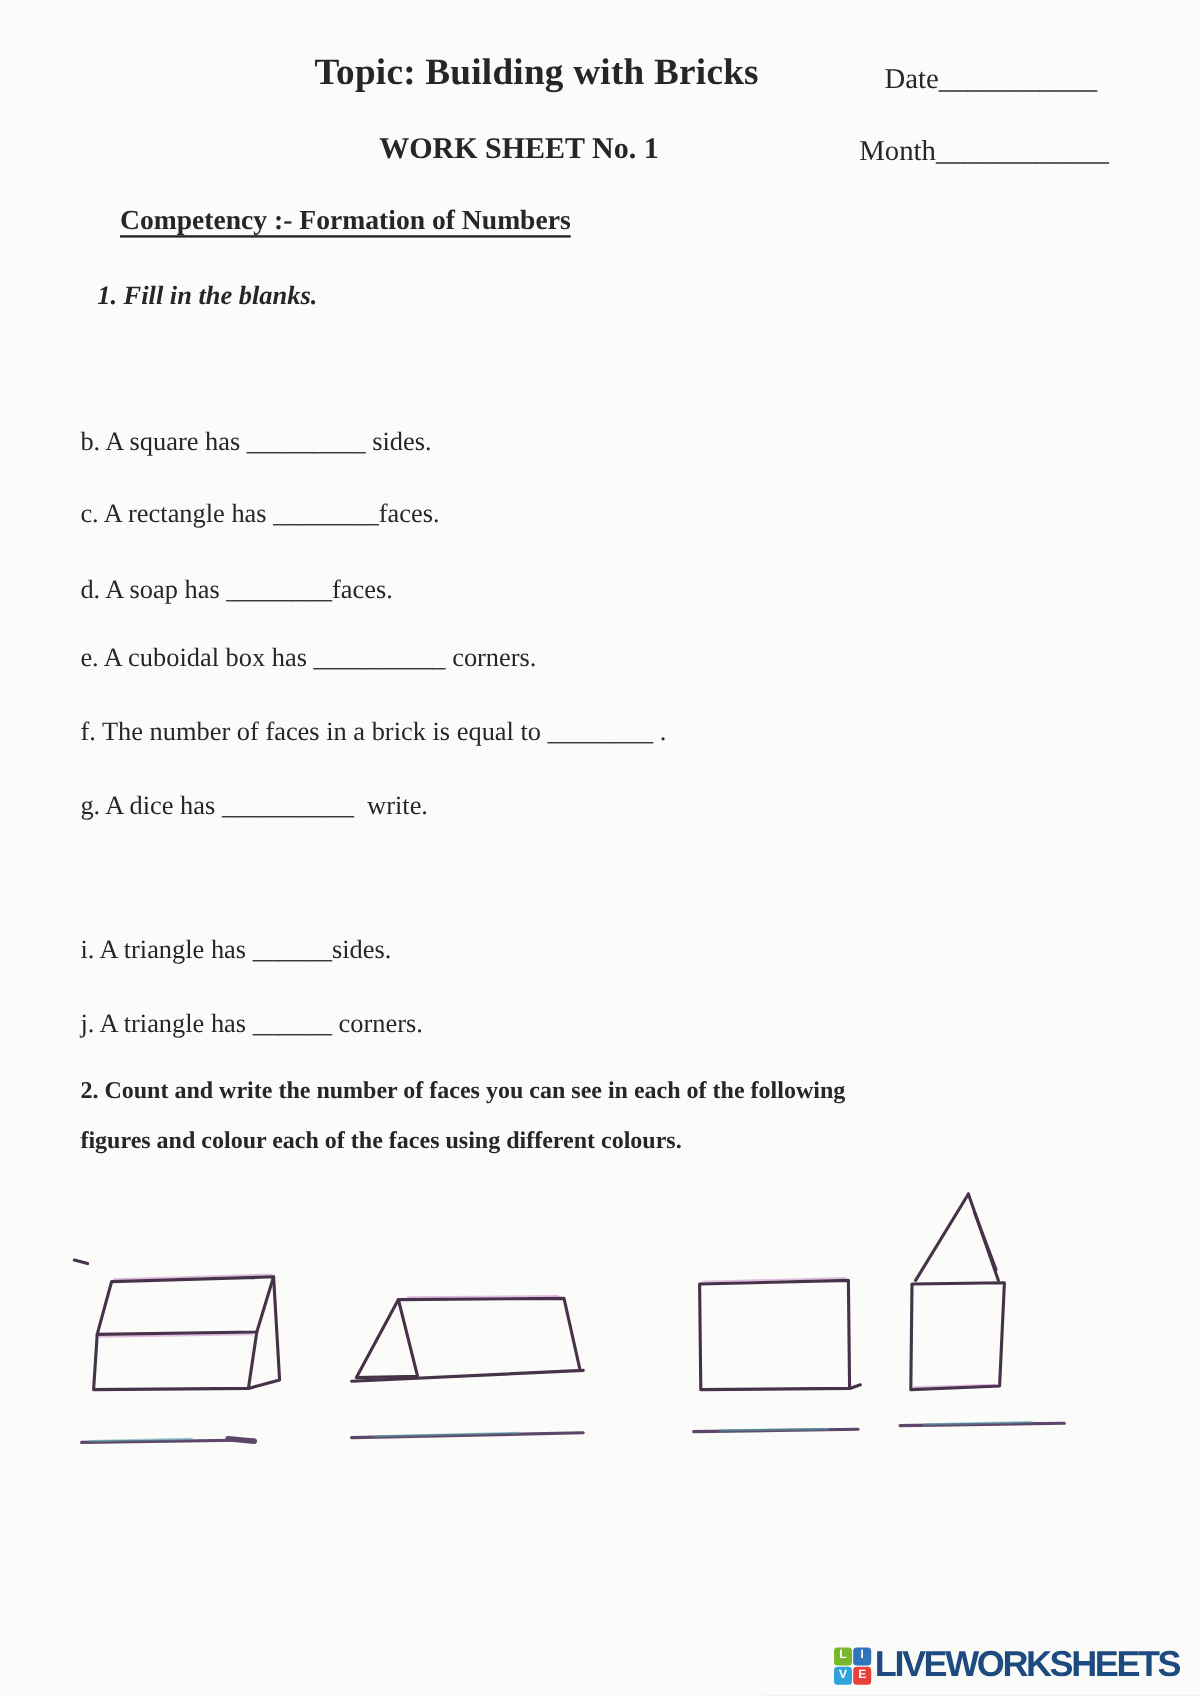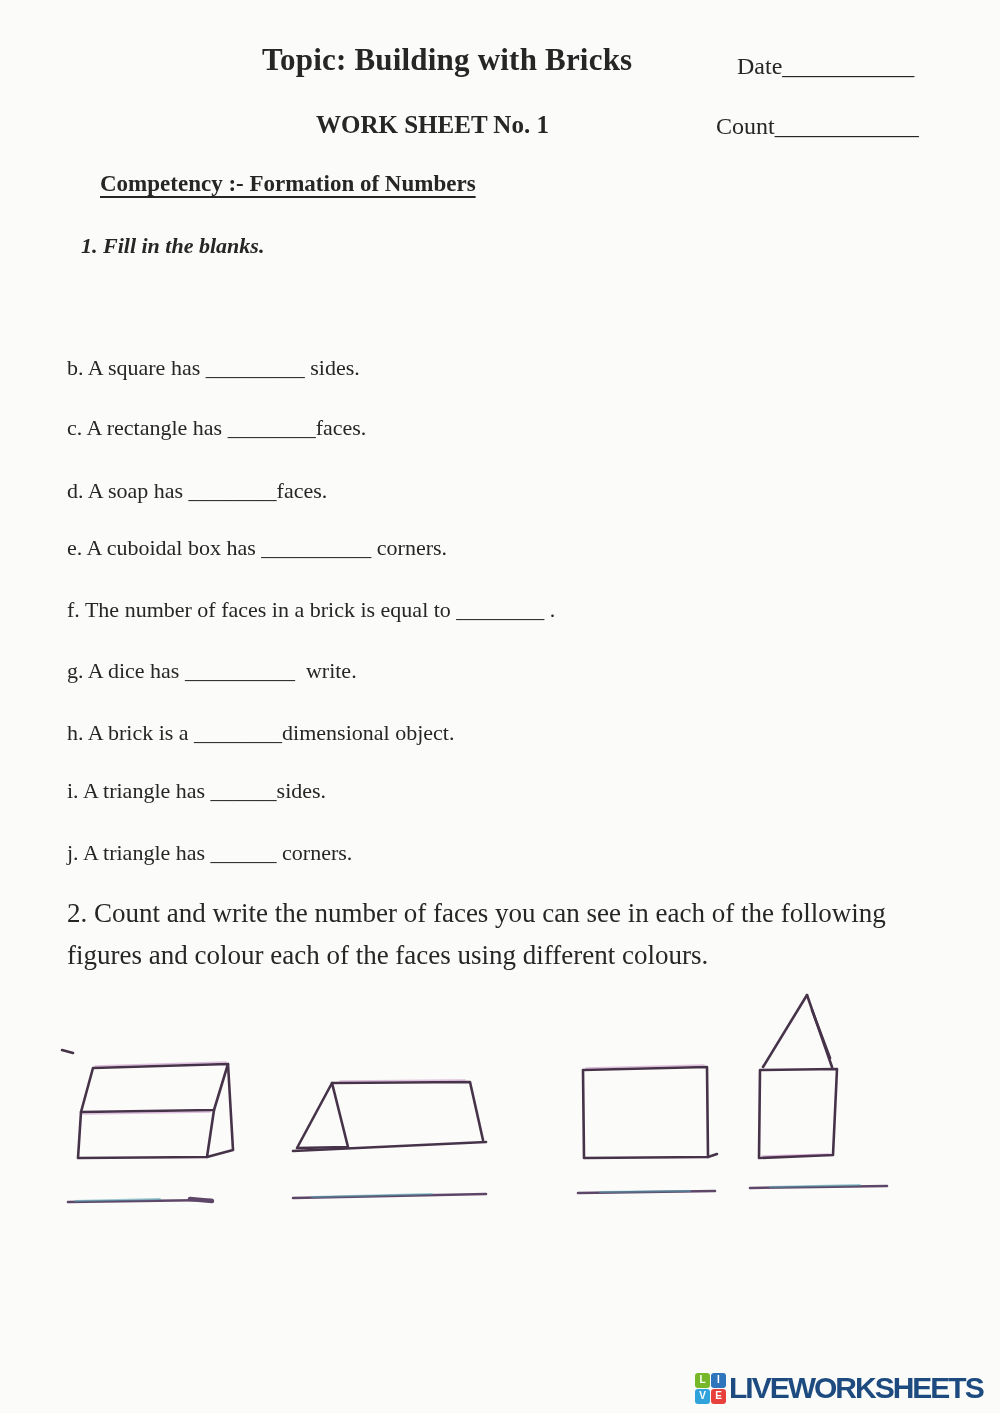--- a/index.html
+++ b/index.html
@@ -17,21 +17,21 @@
   .doc-sub{font-size:25px;font-weight:bold;}
   .meta{font-size:24px;}
   .competency{
     font-size:23px;font-weight:bold;
     text-decoration:underline;
     text-decoration-thickness:2px;
     text-underline-offset:5px;
   }
   .sec-head{font-size:22px;font-weight:bold;}
   .item{font-size:22px;}
-  .q2{font-size:27px;font-weight:normal;}
+  .q2{font-size:20px;font-weight:bold;}
   .figures{position:absolute;left:0;top:980px;width:1000px;height:235px;}
   .figures path{fill:none;stroke:var(--fig,#46334a);stroke-width:2.6;stroke-linecap:round;stroke-linejoin:round;}
   .figures path.fringe{stroke:rgba(165,70,165,.33);stroke-width:1.6;}
   .figures path.ansline{stroke:#5e4668;stroke-width:2.6;}
   .figures path.ansline-teal{stroke:rgba(80,160,175,.55);stroke-width:1.8;}
   .figures path.blob{stroke-width:4.5;}
   
   .logo{position:absolute;left:695px;top:1371px;height:34px;display:flex;align-items:center;cursor:pointer;}
   .logo-grid{
     display:grid;grid-template-columns:15px 15px;grid-template-rows:15px 15px;
@@ -51,33 +51,32 @@
 <body>
 
 <div class="page" style="--bg: #fbfbf9; --ink: #262626; --fig: #46334a;">
 
   <div class="abs doc-title" style="left:262px;top:42px;">Topic: Building with Bricks</div>
 
   <div class="abs meta" style="left:737px;top:53px;"><span>Date</span><span>___________</span></div>
 
   <div class="abs doc-sub" style="left:316px;top:111px;">WORK SHEET No. 1</div>
 
-  <div class="abs meta" style="left:716px;top:113px;"><span>Count</span><span>____________</span></div>
+  <div class="abs meta" style="left:716px;top:113px;"><span>Month</span><span>____________</span></div>
 
   <div class="abs competency" style="left:100px;top:171px;">Competency :- Formation of Numbers</div>
 
   <div class="abs sec-head" style="left:81px;top:233px;font-style:italic;">1. Fill in the blanks.</div>
 
   <div class="abs item" style="left:67px;top:355px;">b. A square has _________ sides.</div>
   <div class="abs item" style="left:67px;top:478px;">d. A soap has ________faces.</div>
   <div class="abs item" style="left:67px;top:415px;">c. A rectangle has ________faces.</div>
   <div class="abs item" style="left:67px;top:535px;">e. A cuboidal box has __________ corners.</div>
   <div class="abs item" style="left:67px;top:597px;">f. The number of faces in a brick is equal to ________ .</div>
   <div class="abs item" style="left:67px;top:658px;">g. A dice has __________  write.</div>
-  <div class="abs item" style="left:67px;top:720px;">h. A brick is a ________dimensional object.</div>
   <div class="abs item" style="left:67px;top:778px;">i. A triangle has ______sides.</div>
   <div class="abs item" style="left:67px;top:840px;">j. A triangle has ______ corners.</div>
 
   <div class="abs q2" style="left:67px;top:898px;">2. Count and write the number of faces you can see in each of the following</div>
   <div class="abs q2" style="left:67px;top:940px;">figures and colour each of the faces using different colours.</div>
 
   <svg class="figures" viewBox="0 0 1000 235">
 
     <g>
       <path d="M62 70 l11 3"></path>

